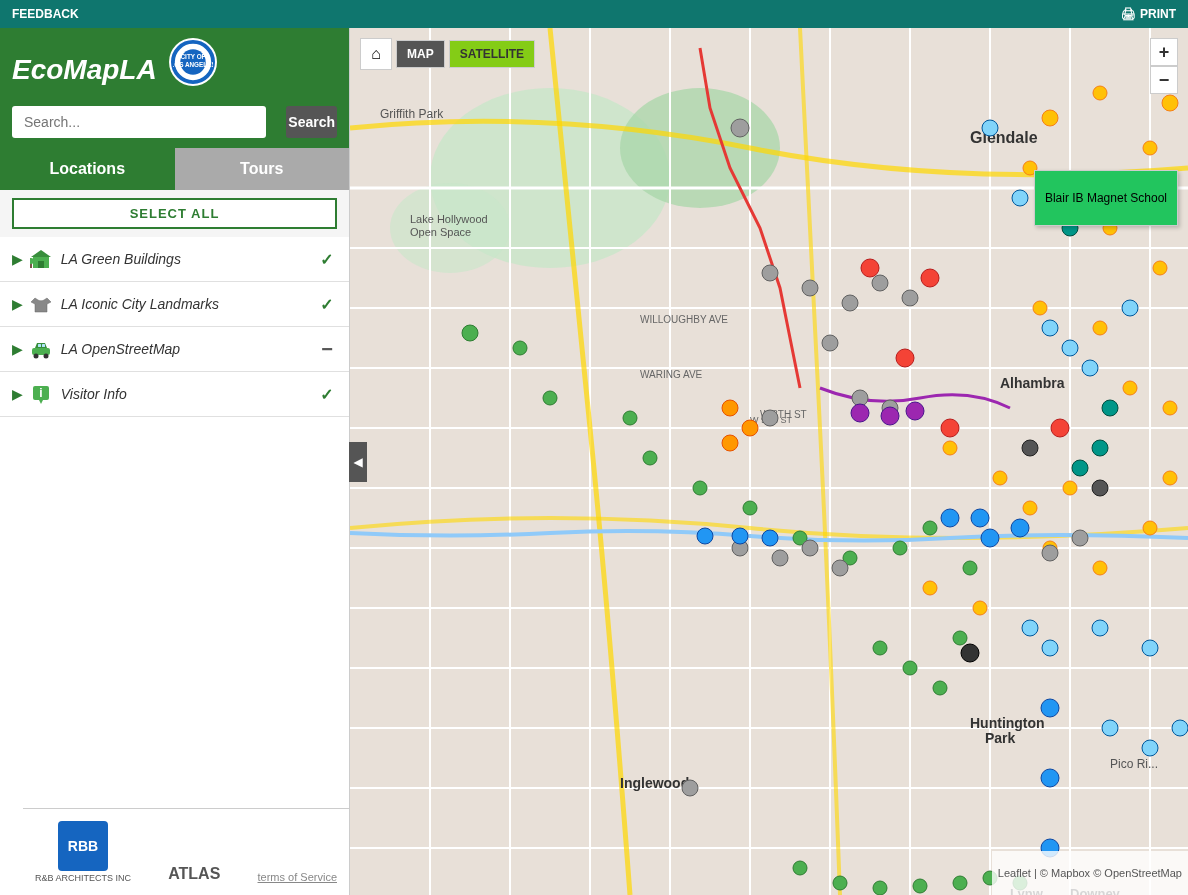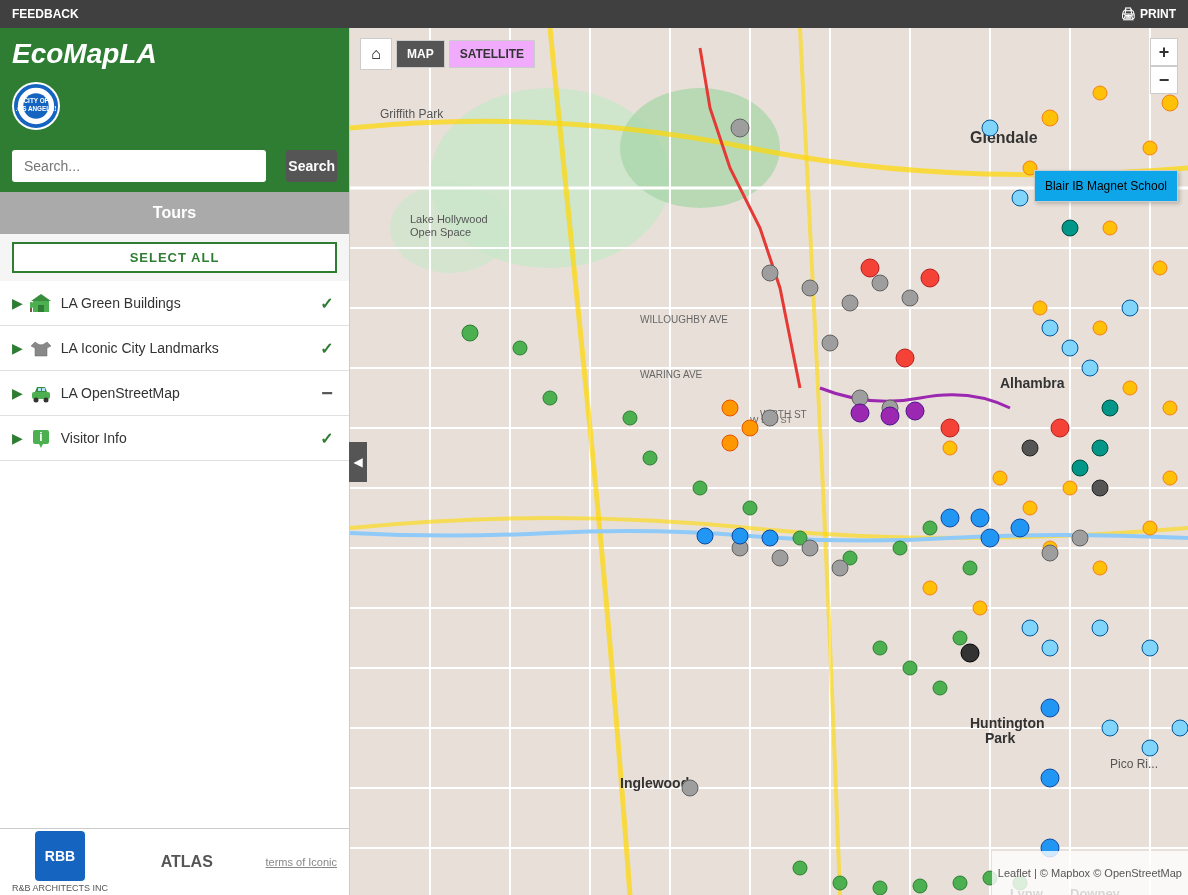--- a/index.html
+++ b/index.html
@@ -1,38 +1,38 @@
 <!DOCTYPE html>
 <html><head>
   <meta charset="utf-8">
   <style>
     * { margin: 0; padding: 0; box-sizing: border-box; }
     body { font-family: Arial, sans-serif; width: 1188px; height: 895px; overflow: hidden; display: flex; flex-direction: column; }
 
     
     .top-bar {
       display: flex; justify-content: space-between; align-items: center;
-      background: #404040; color: white; padding: 0 12px; height: 28px; flex-shrink: 0;
+      background: #0f766e; color: white; padding: 0 12px; height: 28px; flex-shrink: 0;
     }
     .top-bar-feedback { font-size: 12px; font-weight: bold; cursor: pointer; }
     .top-bar-print { font-size: 12px; font-weight: bold; cursor: pointer; display: flex; align-items: center; gap: 4px; }
 
     
     .main-layout { display: flex; flex: 1; overflow: hidden; }
 
     
     .sidebar {
       width: 350px; min-width: 350px; background: white;
       display: flex; flex-direction: column; flex-shrink: 0;
       border-right: 1px solid #ccc;
     }
 
     
     .sidebar-header {
-      background: #2e7d32; padding: 10px 12px; display: flex; align-items: flex-start; gap: 12px; flex-direction: column;
+      background: #2e7d32; padding: 10px 12px; display: flex; align-items: flex-end; gap: 12px;
     }
     .app-title { color: white; font-size: 28px; font-style: italic; font-weight: bold; }
     .la-logo {
       width: 48px; height: 48px; border-radius: 50%; background: white;
       display: flex; align-items: center; justify-content: center; flex-shrink: 0;
     }
     .la-logo-inner {
       width: 44px; height: 44px; border-radius: 50%;
       background: radial-gradient(circle, #fff 40%, #1565c0 40%);
       border: 2px solid #1565c0;
@@ -70,32 +70,33 @@
     }
 
     
     .layer-list { flex: 1; overflow-y: auto; }
     .layer-item {
       display: flex; align-items: center; padding: 10px 12px;
       border-bottom: 1px solid #e0e0e0; cursor: pointer;
     }
     .layer-expand { color: #2e7d32; font-size: 14px; margin-right: 6px; }
     .layer-icon { width: 24px; height: 24px; margin-right: 8px; display: flex; align-items: center; justify-content: center; }
-    .layer-name { flex: 1; font-size: 14px; color: #333; }
+    .layer-name { flex: 1; font-size: 14px; color: #333; font-style: italic; }
     .layer-check {
       width: 20px; height: 20px; display: flex; align-items: center; justify-content: center;
     }
     .check-mark { color: #2e7d32; font-size: 16px; font-weight: bold; }
     .minus-mark { color: #555; font-size: 20px; font-weight: bold; line-height: 1; }
 
     
     .sidebar-footer {
-      padding: 2px 12px; border-top: 1px solid #ccc;
-      display: flex; align-items: center; justify-content: space-between;
+      padding: 12px 12px; border-top: 1px solid #ccc;
+      display: flex; align-items: flex-end; justify-content: space-between;
       background: white;
+      margin-left: 23px;
     }
     .rbb-logo {
       display: flex; flex-direction: column; align-items: center;
     }
     .rbb-box {
       width: 50px; height: 50px; background: #1565c0;
       display: flex; align-items: center; justify-content: center;
       color: white; font-size: 14px; font-weight: bold; border-radius: 4px;
     }
     .rbb-text { font-size: 9px; color: #555; margin-top: 2px; }
@@ -117,40 +118,40 @@
     .map-toolbar {
       position: absolute; top: 10px; left: 10px; z-index: 10;
       display: flex; gap: 4px; align-items: center;
     }
     .map-home-btn {
       background: white; border: 1px solid #ccc; width: 32px; height: 32px;
       display: flex; align-items: center; justify-content: center; cursor: pointer;
       font-size: 16px;
     }
     .map-type-btn {
-      background: #f0abfc; border: 1px solid #ccc; padding: 6px 10px;
+      background: #84cc16; border: 1px solid #ccc; padding: 6px 10px;
       font-size: 12px; font-weight: bold; cursor: pointer; color: #333;
     }
     .map-type-btn.active { background: #555; color: white; }
 
     
     .zoom-controls {
       position: absolute; top: 10px; right: 10px; z-index: 10;
       display: flex; flex-direction: column;
     }
     .zoom-btn {
       background: white; border: 1px solid #ccc; width: 28px; height: 28px;
       display: flex; align-items: center; justify-content: center;
       font-size: 18px; cursor: pointer; font-weight: bold; color: #333;
     }
 
     
     .map-tooltip {
       position: absolute; top: 142px; right: 10px; z-index: 20;
-      background: #0ea5e9; border: 1px solid #ccc; padding: 8px 10px;
+      background: #22c55e; border: 1px solid #ccc; padding: 20px 10px;
       font-size: 12px; white-space: nowrap; box-shadow: 2px 2px 4px rgba(0,0,0,0.2);
     }
 
     
     .map-attribution {
       position: absolute; bottom: 0; right: 0; z-index: 10;
       background: rgba(255,255,255,0.8); padding: 16px 6px; font-size: 11px; color: #555;
     }
 
     
@@ -189,20 +190,21 @@
         </div>
       </div>
     </div>
 
     <div class="search-bar">
       <input class="search-input" type="text" placeholder="Search..." style="">
       <button class="search-button">Search</button>
     </div>
 
     <div class="tabs">
+      <button class="tab active">Locations</button>
       <button class="tab inactive">Tours</button>
     </div>
 
     <div class="select-all-bar">
       <button class="select-all-btn">SELECT ALL</button>
     </div>
 
     <div class="layer-list">
 
       <div class="layer-item">
@@ -273,21 +275,21 @@
       </div>
 
     </div>
 
     <div class="sidebar-footer">
       <div class="rbb-logo">
         <div class="rbb-box">RBB</div>
         <span class="rbb-text">R&amp;B ARCHITECTS INC</span>
       </div>
       <span class="atlas-text">ATLAS</span>
-      <span class="tos-text">terms of Iconic</span>
+      <span class="tos-text">terms of Service</span>
     </div>
 
     <div class="collapse-arrow">◀</div>
   </div>
 
   <div class="map-area">
     <div class="map-container">
 
       <div class="map-bg">
 

